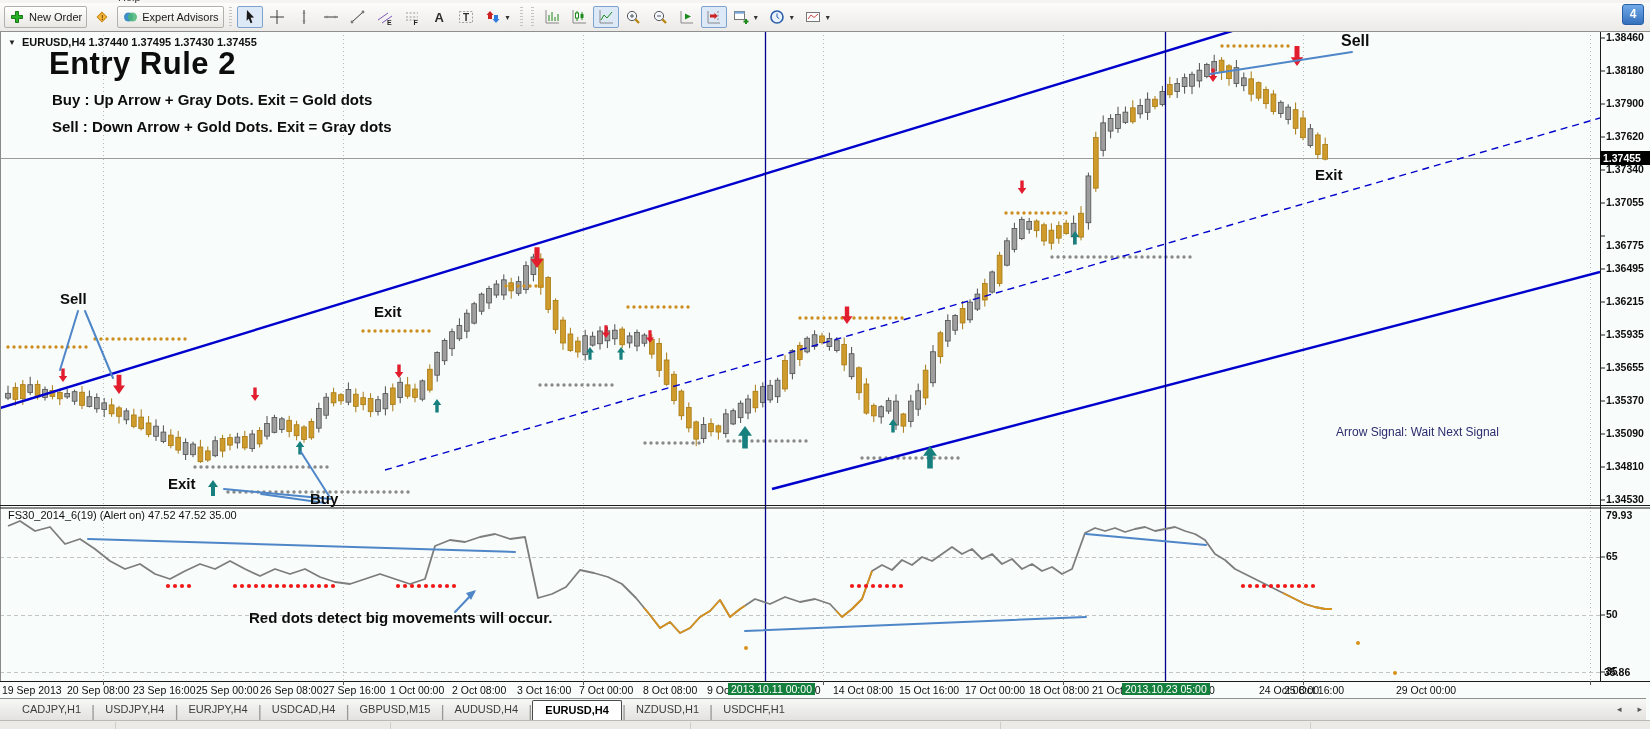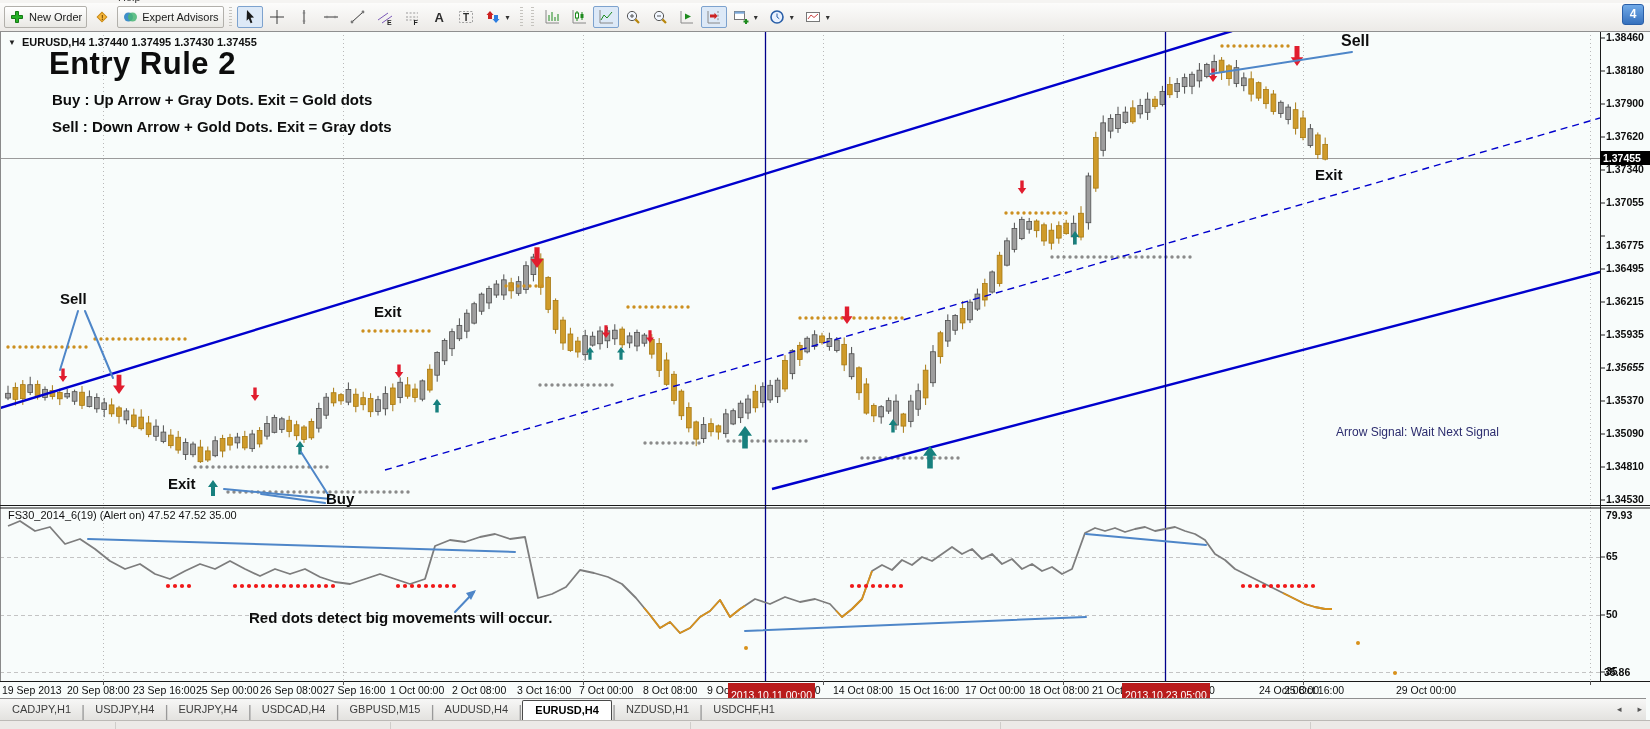--- a/index.html
+++ b/index.html
@@ -34,25 +34,25 @@
   #chart-title{position:absolute;top:36px;left:8px;font-size:11px;font-weight:700;z-index:2;display:flex;gap:6px;align-items:center}
   #chart-title .dd{font-size:8px;color:#222}
   #entry-title{position:absolute;top:48px;left:49px;font-size:31px;font-weight:900;letter-spacing:0.5px;z-index:2}
   #buy-rule{position:absolute;top:92px;left:52px;font-size:15px;font-weight:800;z-index:2}
   #sell-rule{position:absolute;top:119px;left:52px;font-size:15px;font-weight:800;z-index:2}
   #ind-label{position:absolute;top:509px;left:8px;font-size:11px;color:#111;z-index:2;white-space:nowrap}
   .ptick{position:absolute;left:1606px;font-size:10.5px;font-weight:700;color:#0d0d0d;z-index:2;white-space:nowrap}
   #price-current{position:absolute;left:1600px;width:50px;height:14px;background:#000;color:#fff;
     font-size:10.5px;font-weight:700;line-height:14px;padding-left:3px;z-index:2}
   .tlabel{position:absolute;top:684px;font-size:10.5px;color:#0d0d0d;z-index:2;white-space:nowrap}
-  .tlabel.hl{background:#b91c1c;color:#fff;padding:6px 3px;top:683px;z-index:3}
+  .tlabel.hl{background:#15803d;color:#fff;padding:0 3px;top:683px;z-index:3}
   
   #tabbar{position:absolute;top:698px;left:0;right:4px;height:22px;z-index:6;
     background:linear-gradient(#f7f7f6,#e2e1de);border-top:1px solid #8f8f8f;
-    display:flex;align-items:flex-end;padding:0 2px;}
+    display:flex;align-items:flex-end;padding:0 12px;}
   #tabs{display:flex;align-items:stretch}
   .tab{font-size:11px;color:#3d3d3d;padding:4px 10px 0 10px;white-space:nowrap}
   .tab.active{background:#fff;border:1px solid #4a4a4a;border-bottom:none;border-radius:2px 2px 0 0;
     font-weight:700;color:#000;padding:3px 12px 0 12px;margin-top:1px}
   .tabsep{color:#999;padding:4px 0 0 0}
   #tabnav{position:absolute;right:8px;top:704px;z-index:7;color:#555;font-size:9px;display:flex;gap:16px}
   #tabnav span{cursor:default}
   
   #statusbar{position:absolute;top:720px;left:0;right:0;bottom:0;background:#eceae7;border-top:1px solid #bcbab6;z-index:6}
   .st-sep{position:absolute;top:1px;bottom:0;width:1px;background:#cfcdca}
@@ -1015,36 +1015,36 @@
 </div>
 <div id="entry-title" class="lbl">Entry Rule 2</div>
 <div id="buy-rule" class="lbl">Buy : Up Arrow + Gray Dots. Exit = Gold dots</div>
 <div id="sell-rule" class="lbl">Sell : Down Arrow + Gold Dots. Exit = Gray dots</div>
 <div id="ind-label">FS30_2014_6(19) (Alert on) 47.52 47.52 35.00</div>
 <div id="price-current" style="top: 151px;">1.37455</div>
 <div id="overlay">
     <div class="lbl " style="left: 60px; top: 291px; font-size: 15px;">Sell</div>
     <div class="lbl " style="left: 374px; top: 304px; font-size: 15px;">Exit</div>
     <div class="lbl " style="left: 168px; top: 476px; font-size: 15px;">Exit</div>
-    <div class="lbl " style="left: 310px; top: 491px; font-size: 15px; margin-left: 16px;">Buy</div>
+    <div class="lbl " style="left: 310px; top: 491px; font-size: 15px;">Buy</div>
     <div class="lbl " style="left: 1341px; top: 33px; font-size: 16px;">Sell</div>
     <div class="lbl " style="left: 1315px; top: 167px; font-size: 15px;">Exit</div>
     <div class="lbl " style="left: 1336px; top: 426px; font-size: 12px; font-weight: 400; color: rgb(44, 44, 110);">Arrow Signal: Wait Next Signal</div>
     <div class="lbl " style="left: 249px; top: 610px; font-size: 15px; font-weight: 800;">Red dots detect big movements will occur.</div>
     <div class="ptick" style="top: 31px;">1.38460</div>
     <div class="ptick" style="top: 64px;">1.38180</div>
     <div class="ptick" style="top: 97px;">1.37900</div>
     <div class="ptick" style="top: 130px;">1.37620</div>
     <div class="ptick" style="top: 163px;">1.37340</div>
     <div class="ptick" style="top: 196px;">1.37055</div>
     <div class="ptick" style="top: 239px;">1.36775</div>
     <div class="ptick" style="top: 262px;">1.36495</div>
     <div class="ptick" style="top: 295px;">1.36215</div>
     <div class="ptick" style="top: 328px;">1.35935</div>
-    <div class="ptick" style="top: 361px; font-style: italic;">1.35655</div>
+    <div class="ptick" style="top: 361px;">1.35655</div>
     <div class="ptick" style="top: 394px;">1.35370</div>
     <div class="ptick" style="top: 427px;">1.35090</div>
     <div class="ptick" style="top: 460px;">1.34810</div>
     <div class="ptick" style="top: 493px;">1.34530</div>
     <div class="ptick" style="top: 509px;">79.93</div>
     <div class="ptick" style="top: 550px;">65</div>
     <div class="ptick" style="top: 608px;">50</div>
     <div class="ptick" style="top: 665px;">35</div>
     <div class="ptick" style="left: 1604px; top: 666px;">35.86</div>
     <div class="tlabel" style="left: 2px;">19 Sep 2013</div>

